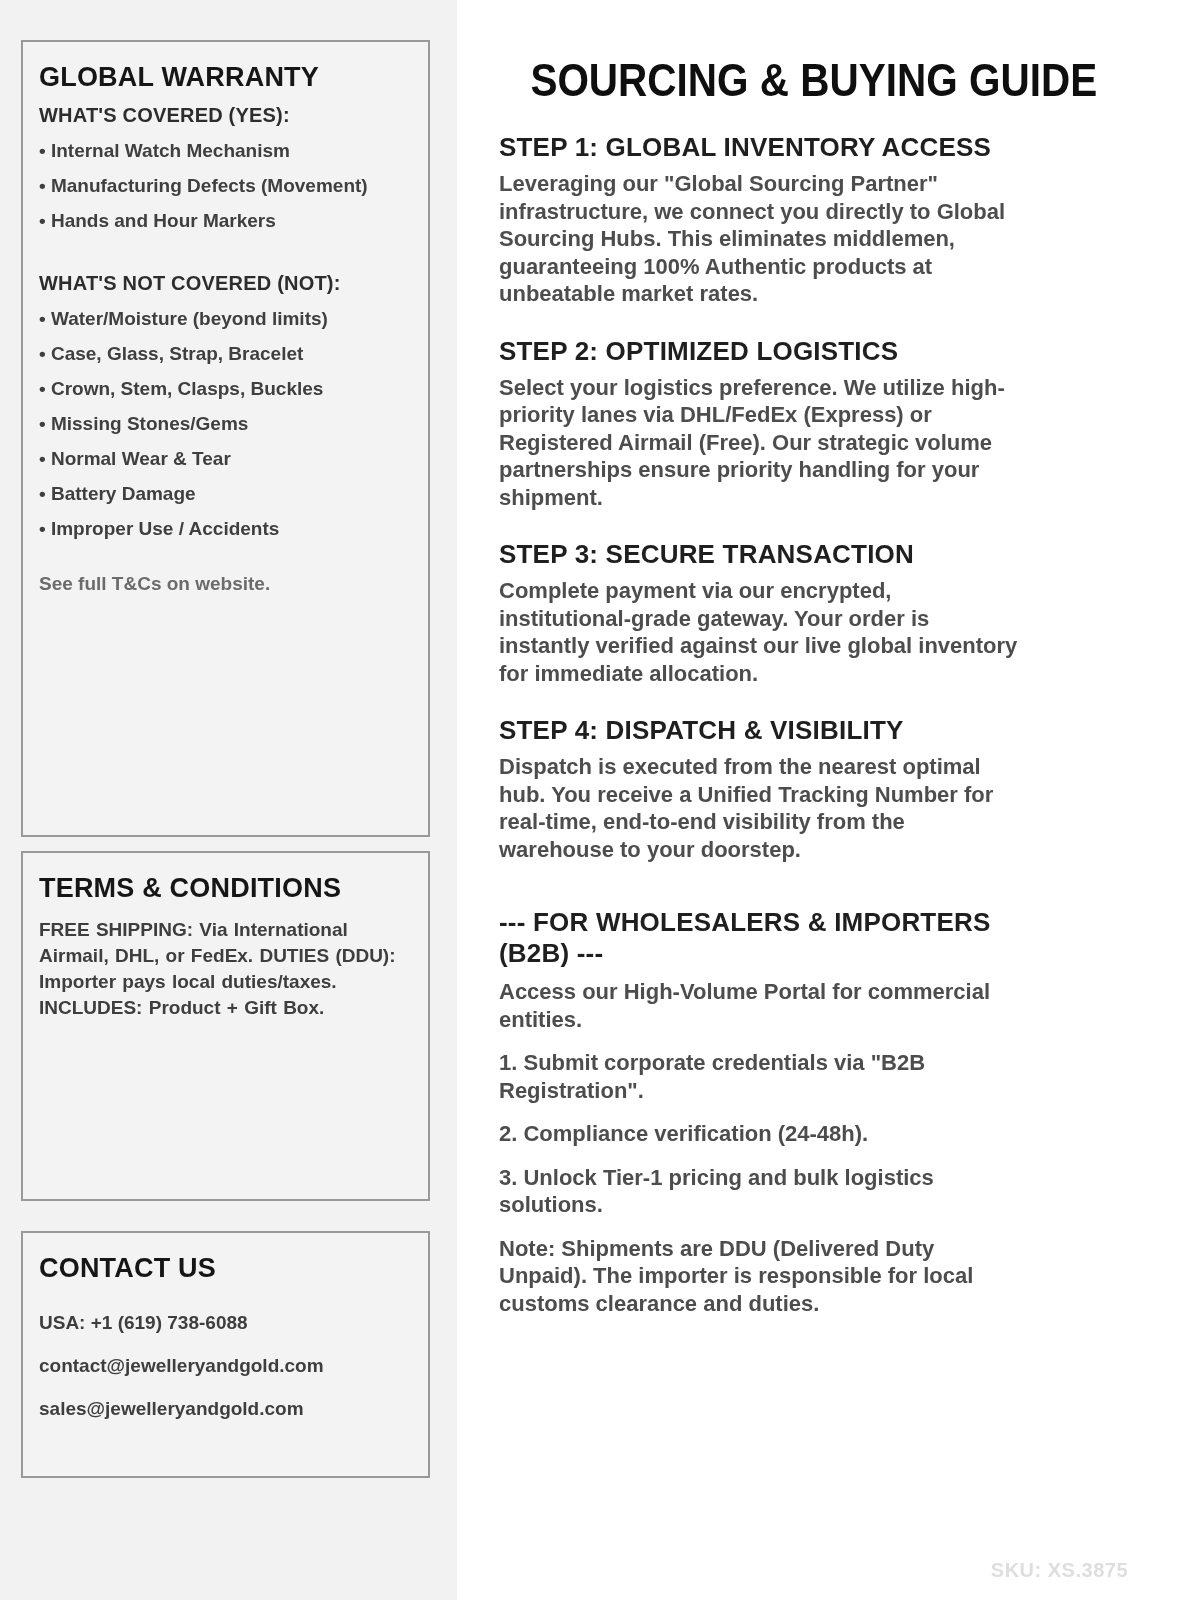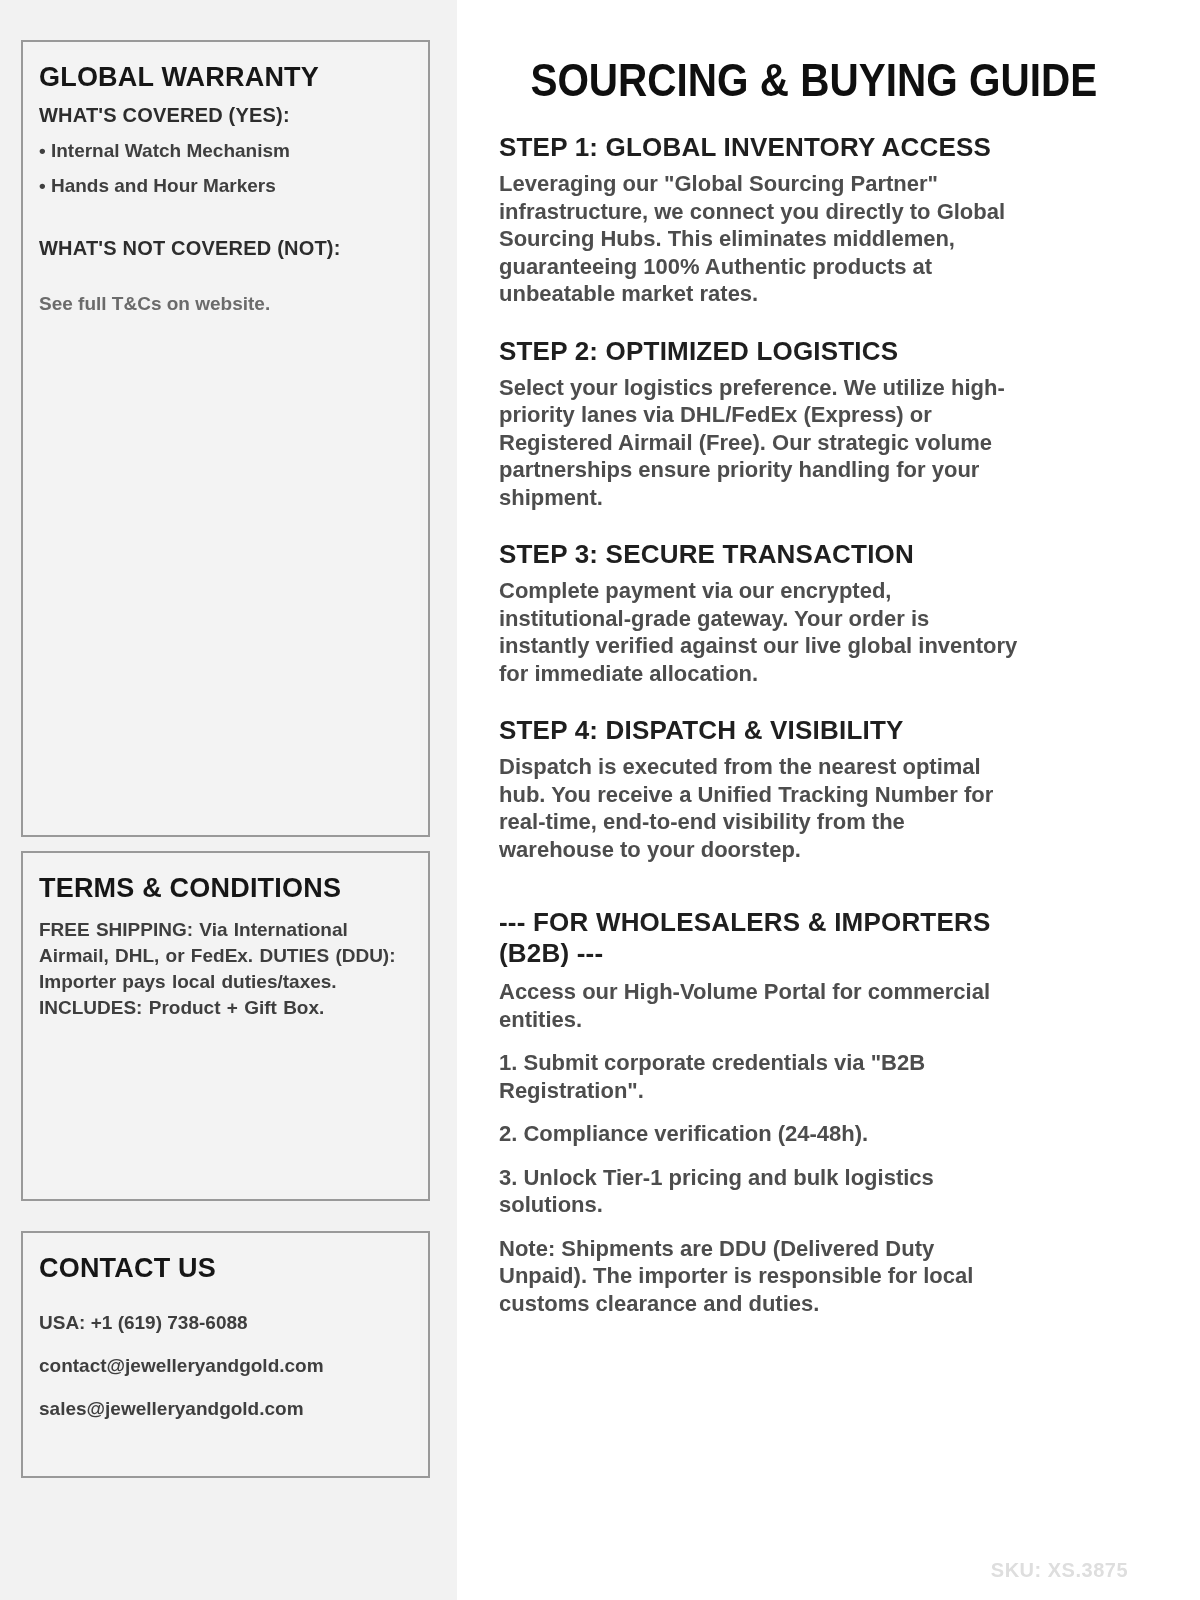--- a/index.html
+++ b/index.html
@@ -97,23 +97,33 @@
 </head>
 <body>
 
 <div class="sidebar-col">
 
   <div class="panel panel-warranty">
     <div class="panel-title">GLOBAL WARRANTY</div>
     <div class="sub-heading">WHAT'S COVERED (YES):</div>
     <ul class="bullets">
       <li>Internal Watch Mechanism</li>
+      <li>Manufacturing Defects (Movement)</li>
       <li>Hands and Hour Markers</li>
     </ul>
     <div class="sub-heading second">WHAT'S NOT COVERED (NOT):</div>
+    <ul class="bullets">
+      <li>Water/Moisture (beyond limits)</li>
+      <li>Case, Glass, Strap, Bracelet</li>
+      <li>Crown, Stem, Clasps, Buckles</li>
+      <li>Missing Stones/Gems</li>
+      <li>Normal Wear &amp; Tear</li>
+      <li>Battery Damage</li>
+      <li>Improper Use / Accidents</li>
+    </ul>
     <div class="footnote">See full T&amp;Cs on website.</div>
   </div>
 
   <div class="panel panel-terms">
     <div class="panel-title">TERMS &amp; CONDITIONS</div>
     <div class="panel-body">FREE SHIPPING: Via International Airmail, DHL, or FedEx.  DUTIES (DDU): Importer pays local duties/taxes.  INCLUDES: Product + Gift Box.</div>
   </div>
 
   <div class="panel panel-contact">
     <div class="panel-title">CONTACT US</div>

